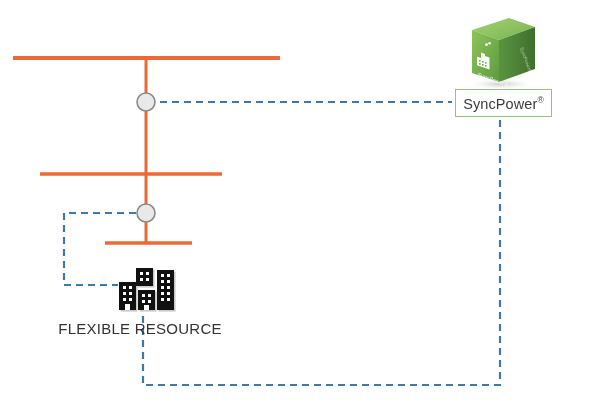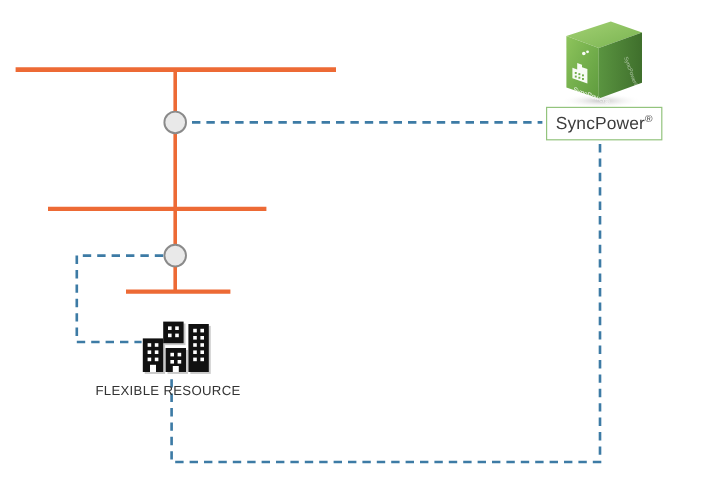--- a/index.html
+++ b/index.html
@@ -46,21 +46,21 @@
   .sw-label-box .reg {
     font-size: 8.5px;
     vertical-align: super;
   }
   .resource-label {
     position: absolute;
     left: 10px;
     top: 320px;
     width: 260px;
     text-align: center;
-    font-size: 11px;
+    font-size: 15px;
     color: #333333;
     letter-spacing: .25px;
     white-space: nowrap;
   }
 </style>
 </head>
 <body>
 
 <div id="canvas">
 

